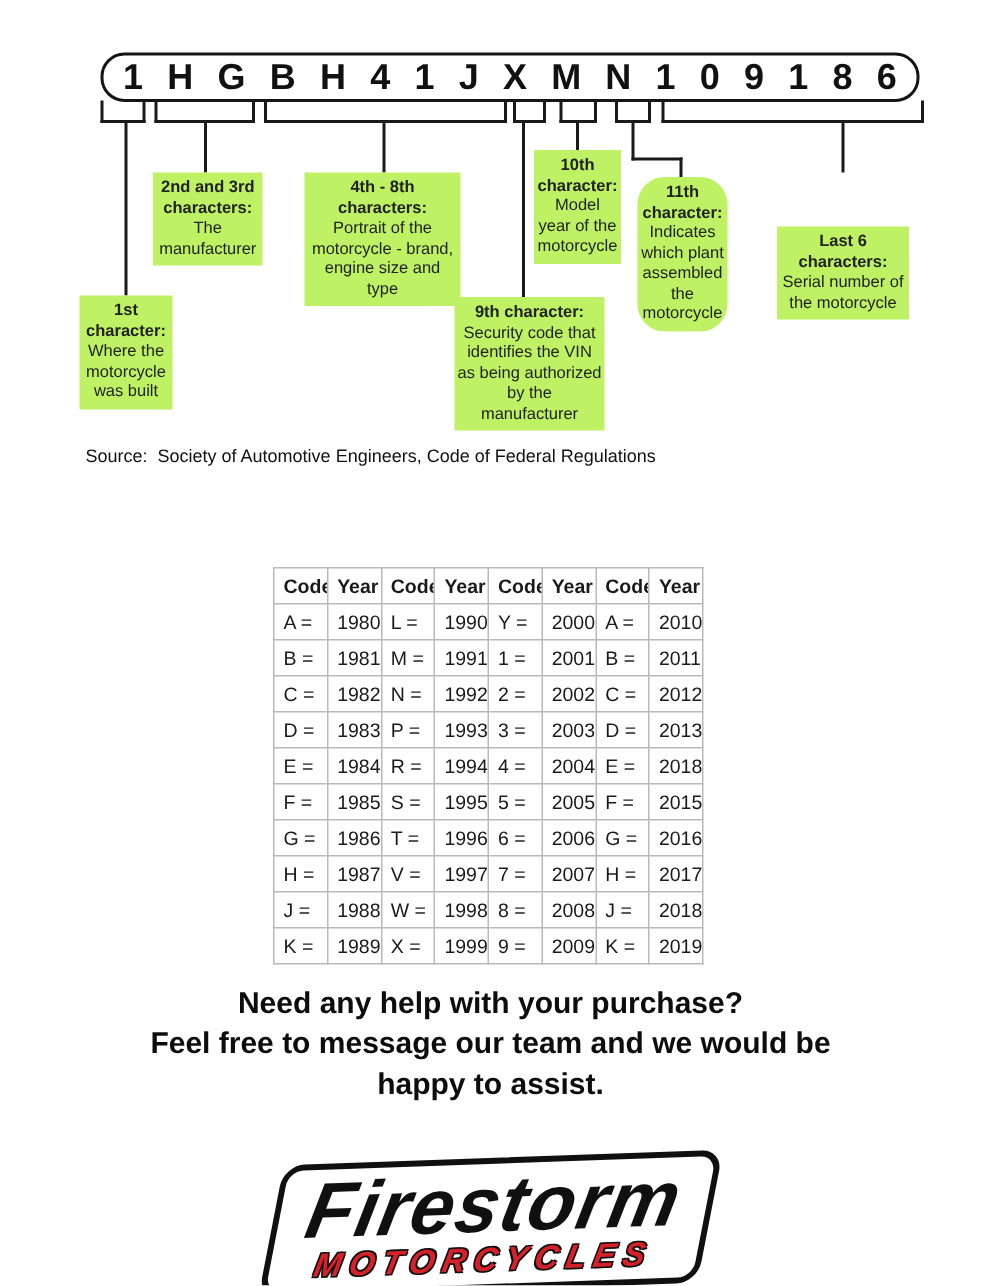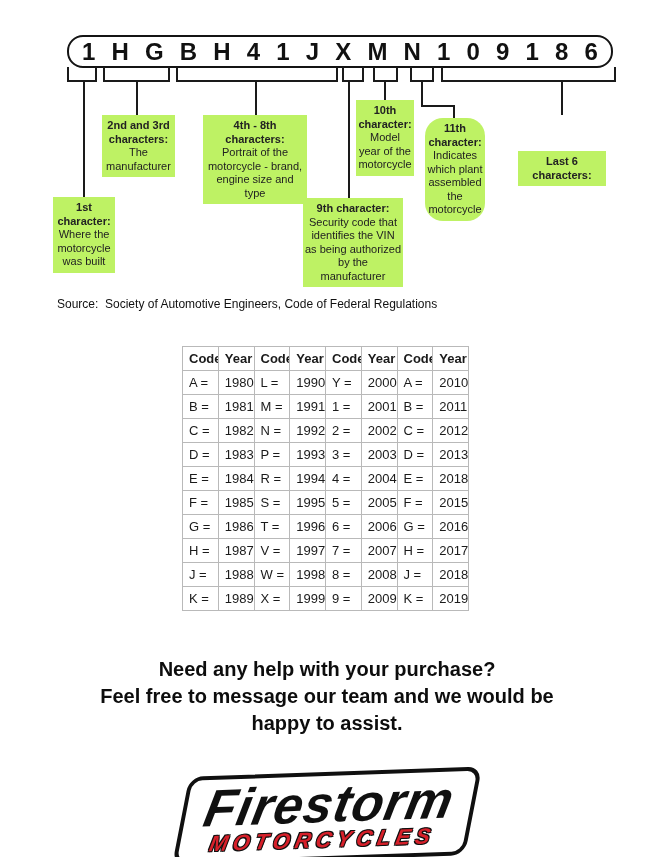--- a/index.html
+++ b/index.html
@@ -25,21 +25,21 @@
   
   .callout{
     position:absolute;background:#bef264;text-align:center;
     font-size:11px;line-height:13.5px;padding:4px 2px;box-sizing:border-box;color:#222;
   }
   .callout .hd{font-weight:bold;}
   
   .source-note{position:absolute;left:57px;top:297px;font-size:12px;color:#111;white-space:pre;}
   
   .year-table{
-    position:absolute;left:182px;top:346px;border-collapse:collapse;table-layout:fixed;
+    position:absolute;left:182px;top:378px;border-collapse:collapse;table-layout:fixed;
     width:287px;font-size:13px;color:#1a1a1a;
   }
   .year-table th,.year-table td{
     border:1px solid #b9b9b9;padding:3px 3px 3px 6px;text-align:left;
     font-weight:normal;white-space:nowrap;overflow:hidden;
   }
   .year-table th{font-weight:bold;padding-top:4px;padding-bottom:4px;}
   .year-table td{height:17px;}
   
   .help-block{position:absolute;left:0;top:656px;width:654px;text-align:center;
@@ -122,20 +122,21 @@
   <div class="callout" style="left:356px;top:100px;width:58px;">
     <div class="hd">10th character:</div>
     <div>Model year of the motorcycle</div>
   </div>
   <div class="callout" style="left:425px;top:118px;width:60px;border-radius:18px;">
     <div class="hd">11th character:</div>
     <div>Indicates which plant assembled the motorcycle</div>
   </div>
   <div class="callout" style="left:518px;top:115px;width:88px;margin-top:36px;">
     <div class="hd">Last 6 characters:</div>
+    <div>Serial number of the motorcycle</div>
   </div>
 
   <div class="source-note">Source:  Society of Automotive Engineers, Code of Federal Regulations</div>
 
   <table class="year-table">
     <thead>
       <tr>
         <th>Code</th>
         <th>Year</th>
         <th>Code</th>

